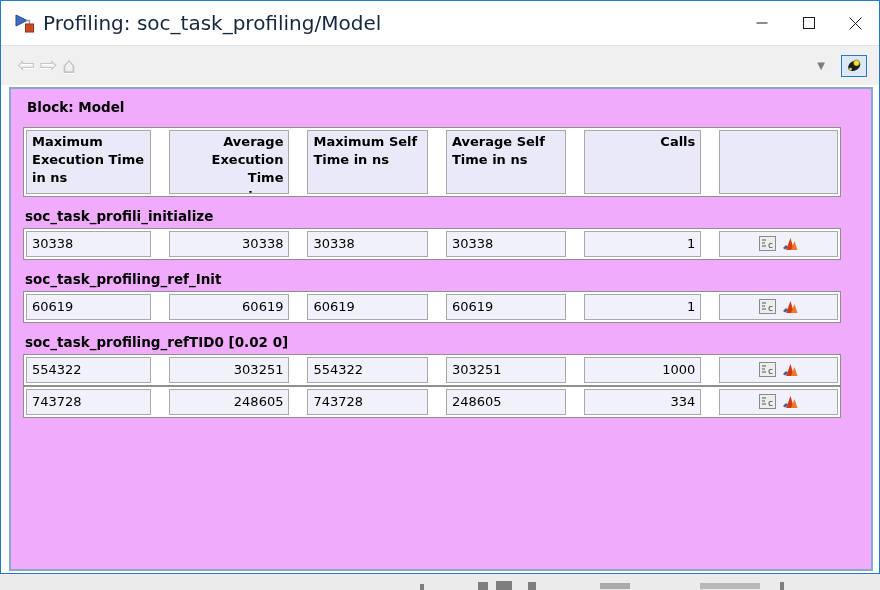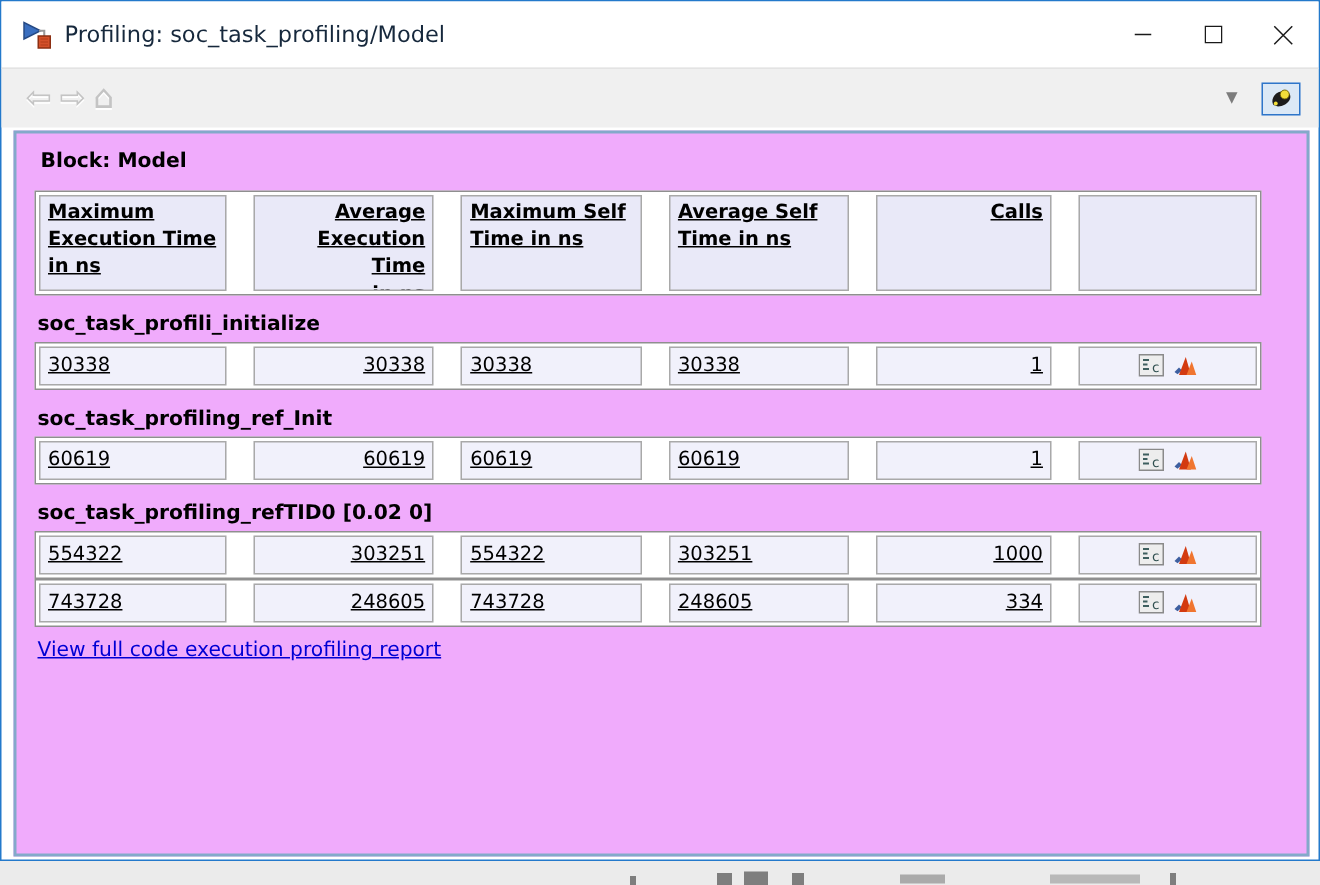--- a/index.html
+++ b/index.html
@@ -8,21 +8,21 @@
     width:880px; height:590px; position:relative; overflow:hidden;
     background:#ebebeb; font-family:"DejaVu Sans", sans-serif;
   }
   .window {
     position:absolute; top:0; left:0; width:880px; height:574px;
     background:#ffffff; border:1px solid #2379cb;
   }
   
   .titlebar { height:44px; display:flex; align-items:center; background:#ffffff; }
   .title-icon { margin:0 0 0 12px; width:22px; height:22px; flex:0 0 auto; }
-  .title-text { margin-left:8px; font-size:15px; color:#16283c; white-space:nowrap; }
+  .title-text { margin-left:8px; font-size:20px; color:#16283c; white-space:nowrap; }
   .controls { margin-left:auto; display:flex; height:100%; align-items:stretch; }
   .ctrl { width:47px; display:flex; align-items:center; justify-content:center; cursor:default; }
   .ctrl svg { display:block; }
   
   .toolbar {
     height:40px; background:#f0f0f0; border-top:1px solid #e3e3e3;
     display:flex; align-items:center; padding:0 10px 0 16px;
   }
   .nav-icon { font-size:21px; color:#c4c4c4; margin-right:5px; line-height:1; text-shadow:0 1px 0 #ffffff; }
   .nav-home { font-size:22px; }
@@ -33,21 +33,21 @@
     display:flex; align-items:center; justify-content:center; margin-right:2px;
   }
   
   .content {
     position:absolute; left:8px; top:86px; width:864px; height:484px;
     border:2px solid #84a9ca; background:#f0abfc; padding:8px 0 4px 6px;
   }
   .block-label { font-weight:bold; font-size:13.5px; color:#000; margin:2px 0 12px 10px; }
   .ptable {
     display:flex; gap:18px; border:1px solid #8f8f8f; background:#ffffff;
-    padding:2px; margin-left:6px; width:818px;text-decoration:underline;
+    padding:2px; margin-left:6px; width:818px;
   }
   .cell {
     border:1px solid #a9a9a9; font-size:13px; color:#000;
     padding:2px 5px; white-space:pre-line; overflow:hidden;
   }
   .header-row .cell { background:#e9e9f8; height:64px; font-weight:bold; line-height:1.4; }
   .data-row .cell { background:#f1f1fb; height:26px; padding-top:4px; }
   .c1 { width:138px; text-align:left; }
   .c2 { width:133px; text-align:right; }
   .c3 { width:133px; text-align:left; }
@@ -210,21 +210,20 @@
           <text x="9" y="12" font-size="9" fill="#2f4f4f" font-family="DejaVu Sans, sans-serif">c</text>
         </svg>
         <svg width="17" height="15" viewBox="0 0 17 15">
           <polygon points="1,11 4,8 6,10 3,12.5" fill="#3e5fa0"></polygon>
           <polygon points="4,13 8.5,1 12,13" fill="#d33a10"></polygon>
           <polygon points="9,13 12.5,4 15.5,13" fill="#f0752f"></polygon>
         </svg>
       </div>
     </div>
 
-    <a class="report-link">View full code execution profiling report</a>
   </div>
 </div>
 
 <div class="below-strip">
   <div class="smudge" style="left:420px; top:8px; width:4px;  height:6px;"></div>
   <div class="smudge" style="left:478px; top:6px; width:10px; height:8px;"></div>
   <div class="smudge" style="left:496px; top:5px; width:16px; height:9px;"></div>
   <div class="smudge" style="left:528px; top:6px; width:8px;  height:8px;"></div>
   <div class="smudge" style="left:600px; top:7px; width:30px; height:6px; opacity:0.45;"></div>
   <div class="smudge" style="left:700px; top:7px; width:60px; height:6px; opacity:0.35;"></div>

